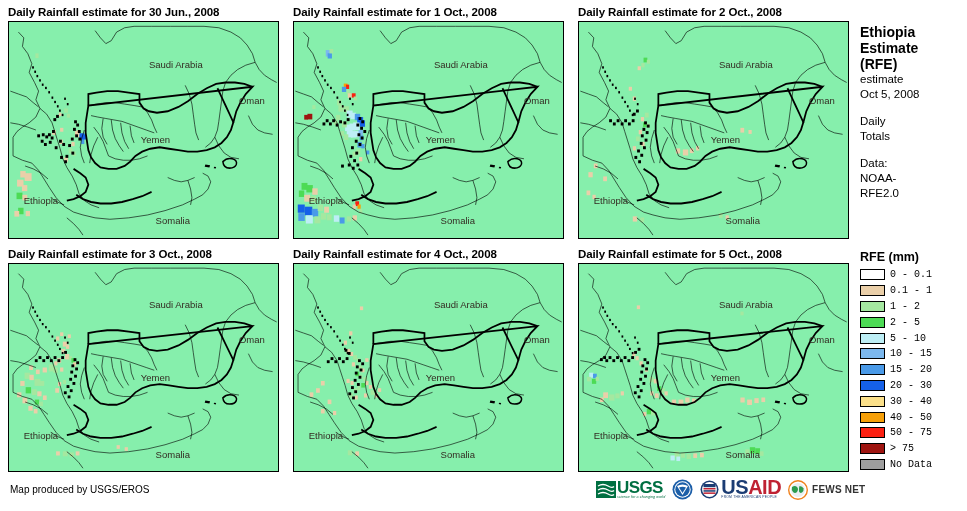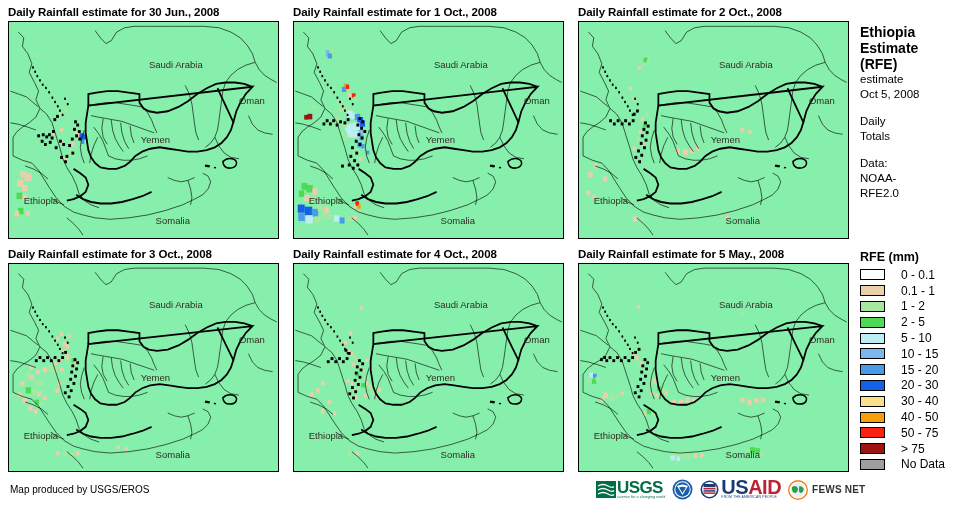--- a/index.html
+++ b/index.html
@@ -26,21 +26,21 @@
   
   #info-col{position:absolute;left:860px;top:24px;width:105px;}
   .info-big{font-size:14px;font-weight:bold;line-height:16px;color:#000;}
   .info-sub{font-size:11.5px;line-height:15px;color:#000;}
   .info-gap{height:12px;}
   
   #legend{position:absolute;left:860px;top:250px;width:105px;}
   .legend-title{font-size:12.5px;font-weight:bold;margin-bottom:3px;color:#000;}
   .legend-row{display:flex;align-items:center;height:15.8px;}
   .sw{width:25px;height:11px;border:1px solid #000;box-sizing:border-box;flex:0 0 auto;}
-  .legend-lbl{font-size:12px;margin-left:16px;color:#000;white-space:nowrap;}
+  .legend-lbl{font-size:10px;margin-left:5px;color:#000;white-space:nowrap;font-family:Liberation Mono, monospace;}
   
   #footer-note{position:absolute;left:10px;top:484px;font-size:10px;color:#000;}
   #logos{position:absolute;left:596px;top:479px;display:flex;align-items:center;gap:7px;}
   .logo{display:flex;align-items:center;}
   .usgs-txt{font-size:17px;font-weight:bold;color:#006f41;letter-spacing:-0.6px;line-height:15px;}
   .usgs-tag{font-size:3.6px;color:#006f41;font-style:italic;letter-spacing:0.1px;}
   .usaid-txt{font-size:20px;font-weight:bold;letter-spacing:-0.5px;line-height:15px;}
   .usaid-tag{font-size:3.4px;color:#1b3c73;letter-spacing:0.2px;}
   .fews-txt{font-size:10px;font-weight:bold;color:#333;letter-spacing:0.2px;}
 </style>
@@ -680,21 +680,21 @@
           <path d="M305 201 l3 0.5 l-0.5 2 l-3 -0.5 Z" fill="#000"></path>
         </svg>
         <span class="country-label" style="left: 52%; top: 17%;">Saudi Arabia</span>
         <span class="country-label" style="left: 85.5%; top: 34%;">Oman</span>
         <span class="country-label" style="left: 49%; top: 52%;">Yemen</span>
         <span class="country-label" style="left: 5.5%; top: 80%;">Ethiopia</span>
         <span class="country-label" style="left: 54.5%; top: 89.5%;">Somalia</span>
       </div>
     </div>
     <div class="panel" style="left: 578px; top: 248px; width: 271px;">
-      <div class="panel-title">Daily Rainfall estimate for 5 May., 2008</div>
+      <div class="panel-title">Daily Rainfall estimate for 5 Oct., 2008</div>
       <div class="map-frame" style="width: 271px; height: 209px;">
         <svg class="map-svg" viewBox="0 0 400 300" preserveAspectRatio="none">
           <rect x="15.2" y="157.5" width="6.4" height="7.2" fill="#bdeef5"></rect>
           <rect x="20.8" y="159.0" width="5.6" height="6.6" fill="#4a9ae8"></rect>
           <rect x="12.0" y="163.5" width="5.6" height="6.6" fill="#a5e8a0"></rect>
           <rect x="19.2" y="166.5" width="6.4" height="7.2" fill="#4ddb55"></rect>
           <rect x="24.8" y="163.5" width="4.8" height="6.0" fill="#a5e8a0"></rect>
           <rect x="36.0" y="186.0" width="7.2" height="8.4" fill="#eacfa9"></rect>
           <rect x="44.8" y="189.0" width="8.0" height="9.0" fill="#a5e8a0"></rect>
           <rect x="54.0" y="187.5" width="6.4" height="7.2" fill="#a5e8a0"></rect>

